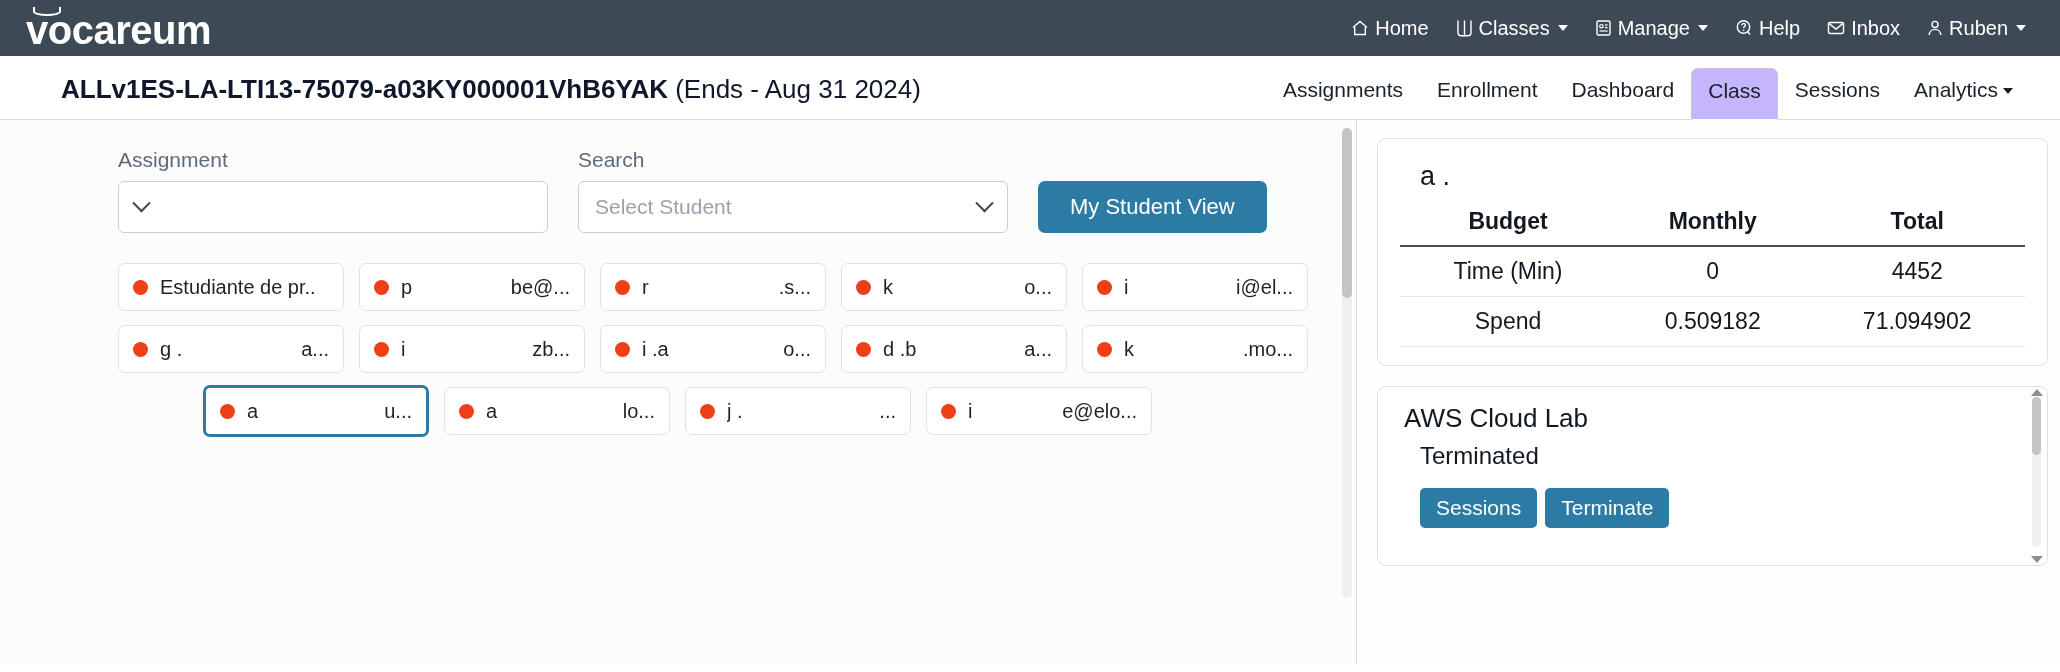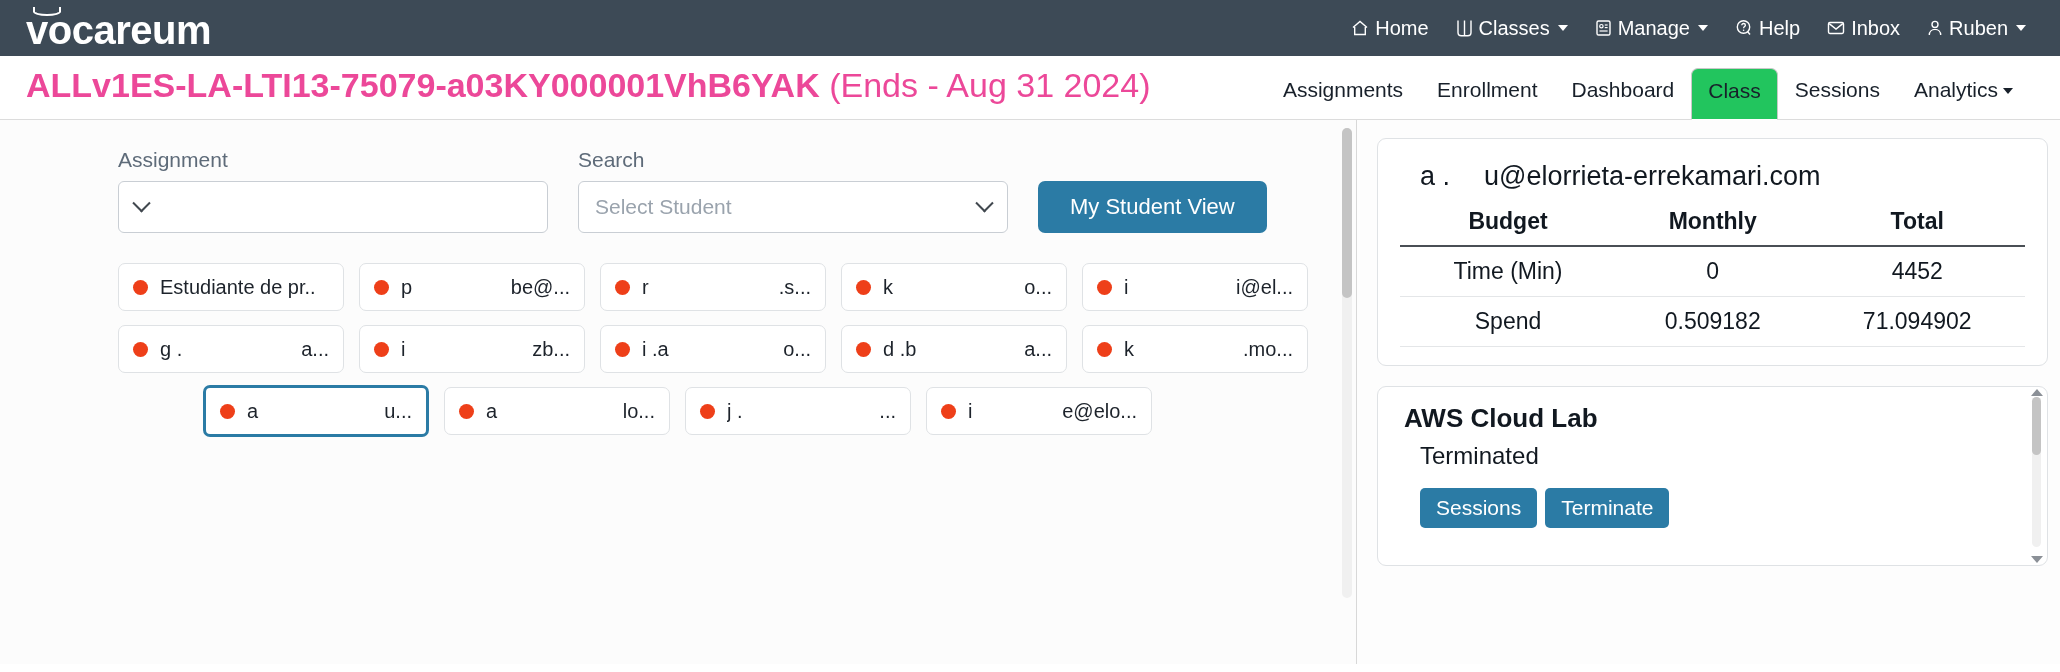--- a/index.html
+++ b/index.html
@@ -60,44 +60,45 @@
   .subbar {
     height: 64px;
     background: #ffffff;
     border-bottom: 1px solid #dcdcdc;
     display: flex;
     align-items: flex-end;
     justify-content: space-between;
     padding: 0 30px 0 26px;
   }
   .course-title {
-    font-size: 34px;
-    color: #ec4899;
+    font-size: 26px;
+    color: #0f172a;
     padding-bottom: 14px;
     white-space: nowrap;
+    margin-left: 35px;
   }
   .course-title b { font-weight: 700; }
   .course-title span.ends { font-weight: 400; }
 
   .tabs { display: flex; align-items: flex-end; gap: 0; }
   .tab {
     font-size: 21px;
     color: #18202a;
     padding: 10px 16px 16px 16px;
     cursor: pointer;
     white-space: nowrap;
     border: 1px solid transparent;
   }
   .tab.active {
     border: 1px solid #c9c9c9;
     border-bottom-color: #ffffff;
     border-radius: 7px 7px 0 0;
     margin-bottom: -1px;
     padding-bottom: 16px;
-    background: #22c55e;
+    background: #c4b5fd;
   }
   .tab .caret-dark {
     display: inline-block;
     width: 0; height: 0;
     border-left: 5px solid transparent;
     border-right: 5px solid transparent;
     border-top: 6px solid #18202a;
     margin-left: 5px;
     vertical-align: 3px;
   }
@@ -278,21 +279,21 @@
   .card2 {
     margin-top: 20px;
     border: 1px solid #dfe2e5;
     border-radius: 9px;
     background: #ffffff;
     padding: 16px 22px 18px 26px;
     position: relative;
     height: 180px;
     overflow: hidden;
   }
-  .lab-title { font-size: 26px; font-weight: 700; color: #111820; }
+  .lab-title { font-size: 26px; font-weight: 400; color: #111820; }
   .lab-status { font-size: 24px; color: #111820; margin: 8px 0 0 16px; }
   .lab-actions { display: flex; gap: 8px; margin: 18px 0 0 16px; }
   .card2-scroll {
     position: absolute;
     right: 6px; top: 10px;
     width: 9px; height: 150px;
     background: #f0f0f0;
     border-radius: 6px;
     cursor: pointer;
   }
@@ -517,21 +518,20 @@
       </div>
   </div>
 
   <div class="vsep"></div>
 
   <div class="right-pane">
 
     <div class="card">
       <div class="stu-email">
         <span>a        .</span>
-        <span>u@elorrieta-errekamari.com</span>
       </div>
       <table class="budget">
         <thead>
           <tr>
             <th>Budget</th>
             <th>Monthly</th>
             <th>Total</th>
           </tr>
         </thead>
         <tbody>

